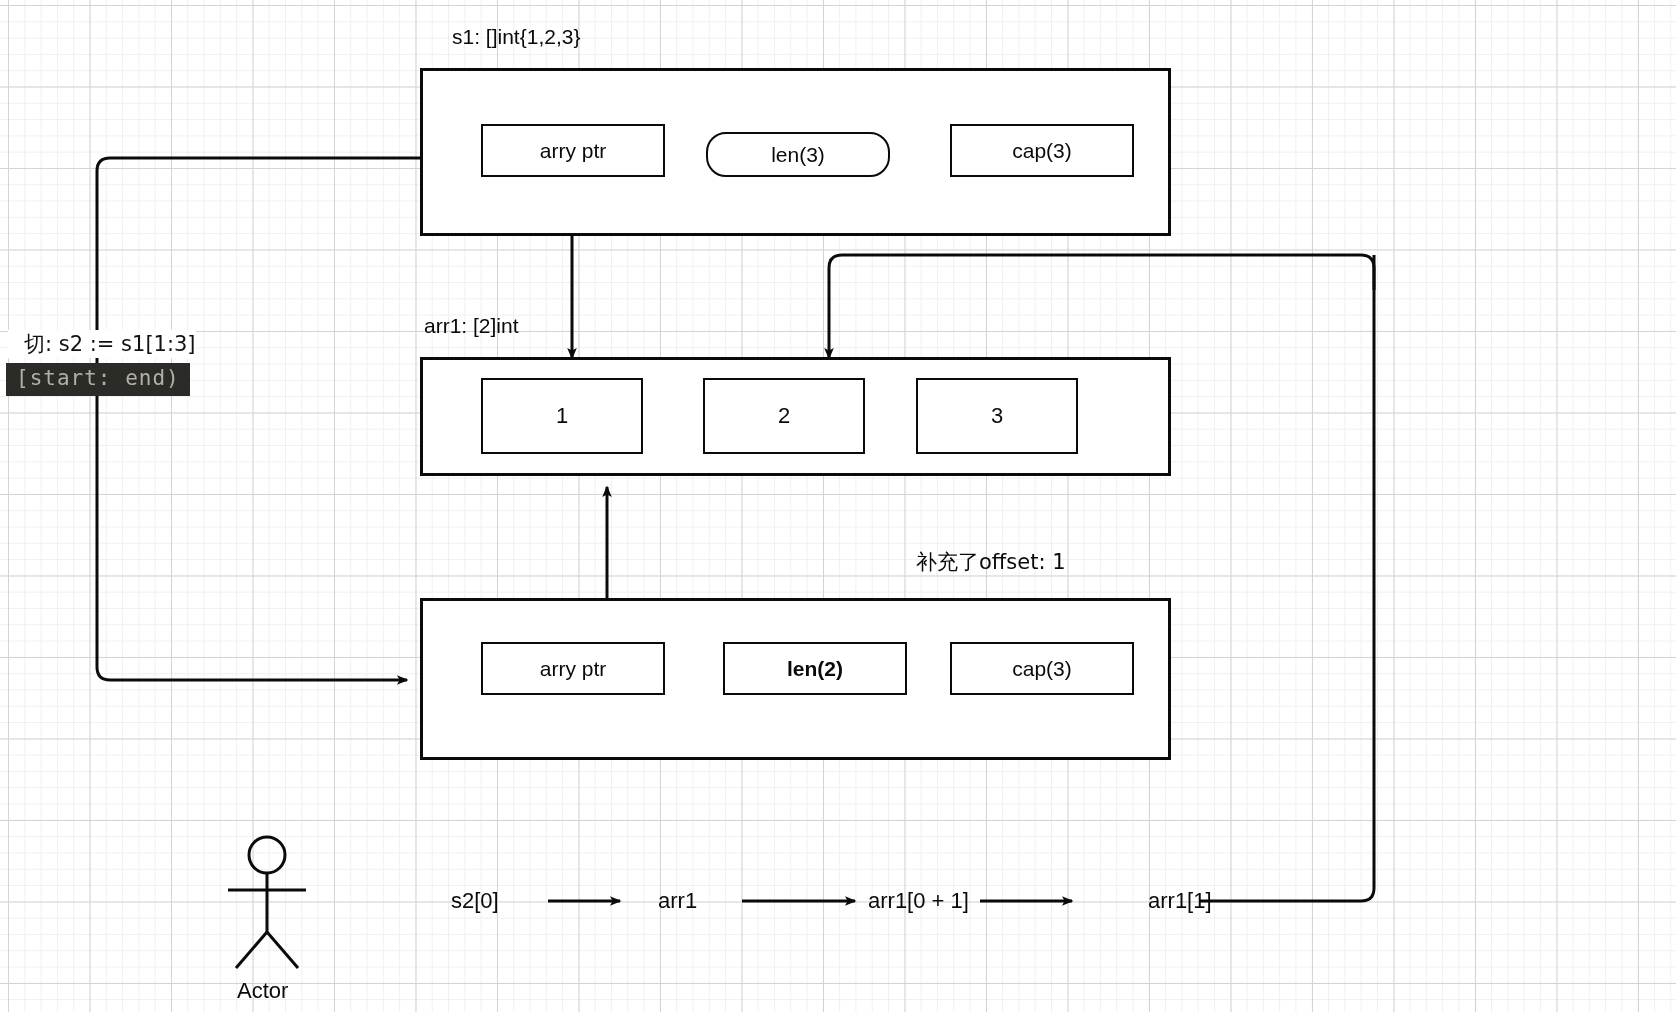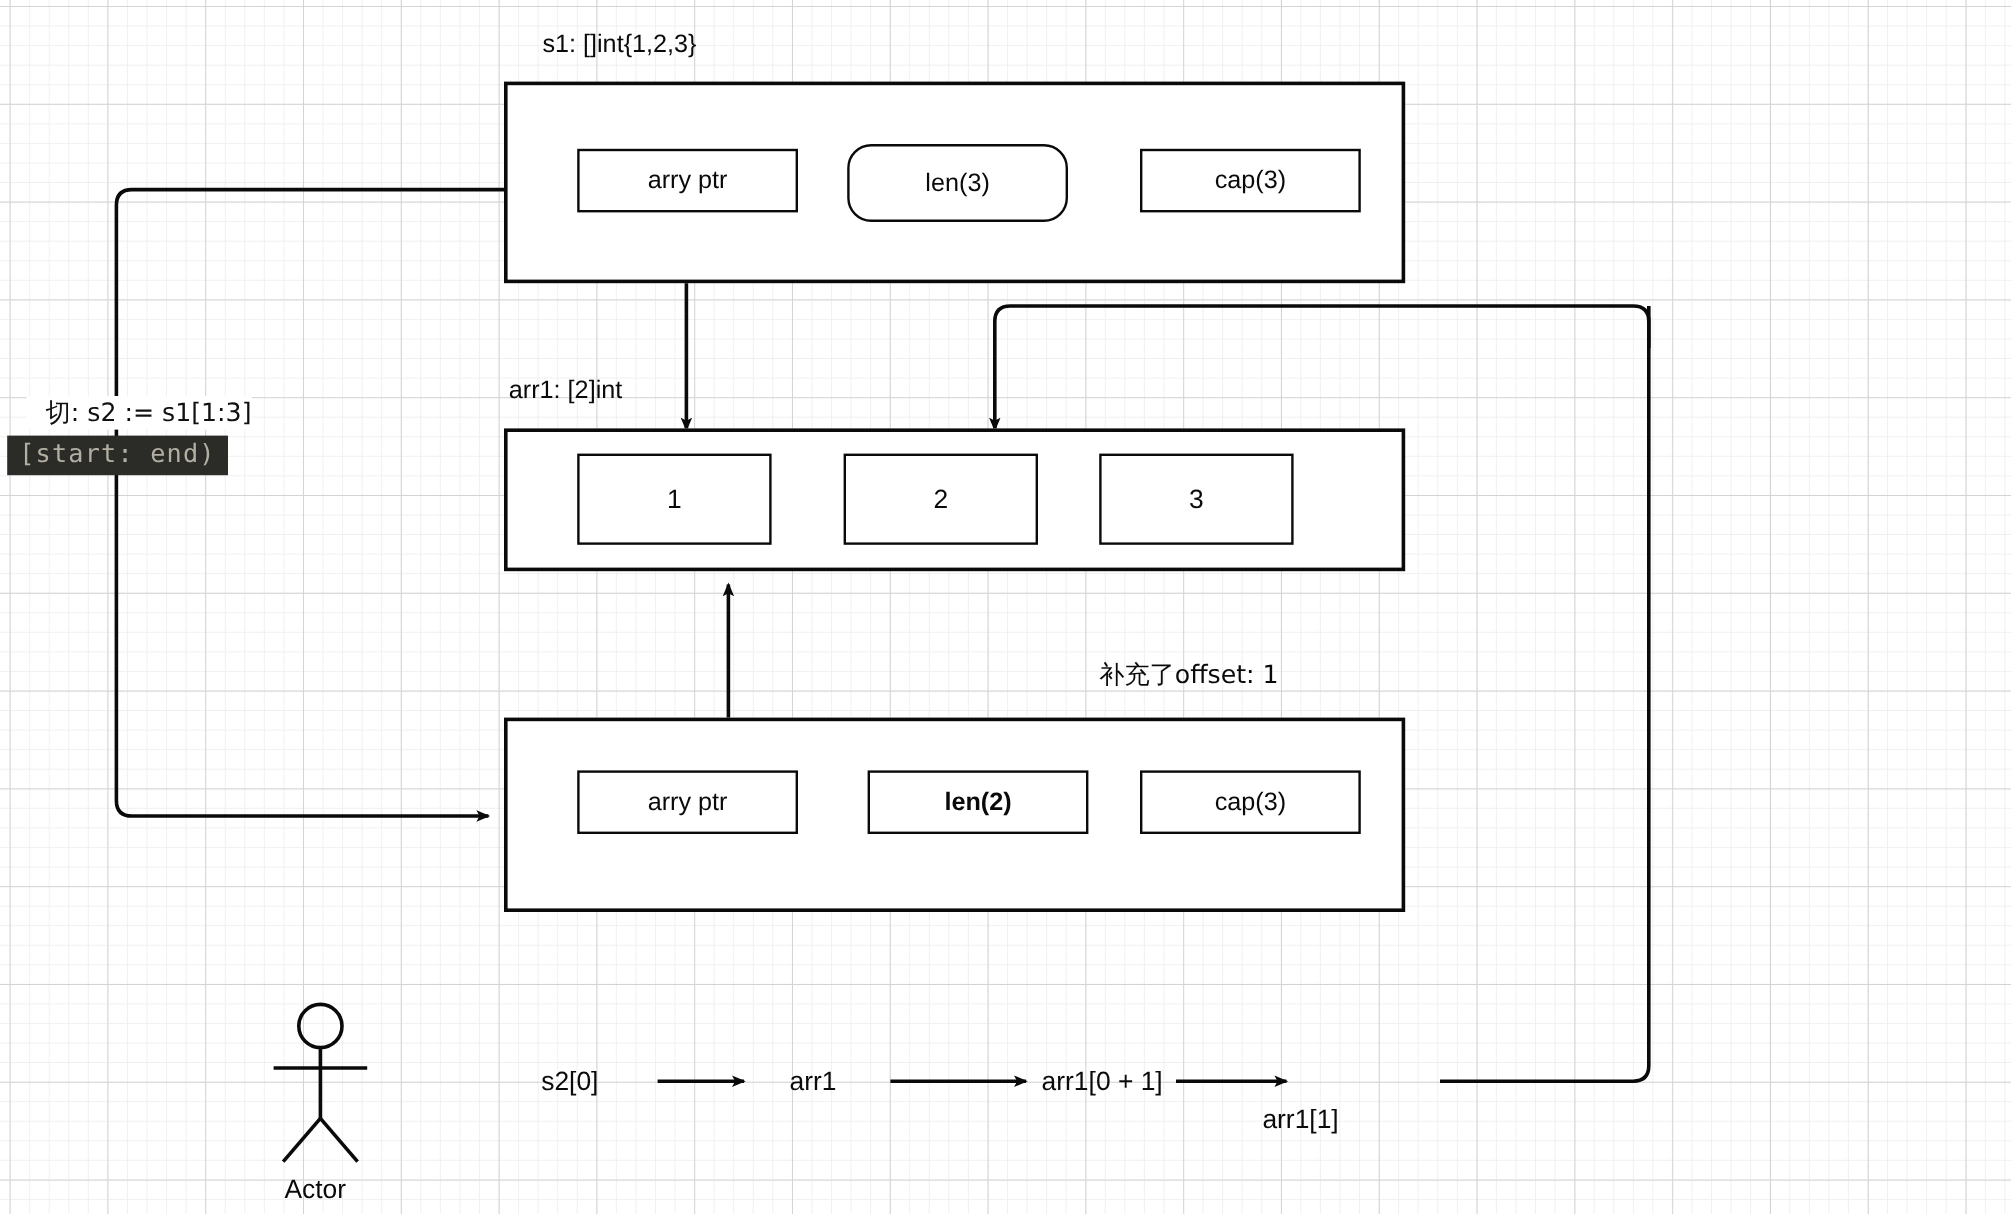--- a/index.html
+++ b/index.html
@@ -136,28 +136,28 @@
     </g>
   </svg>
 
   <div class="caption" style="left:452px; top:25px;">s1: []int{1,2,3}</div>
 
   <div class="outer-box" style="left:420px; top:68px; width:751px; height:168px;"></div>
 
   <div class="field-box" style="left:481px; top:124px; width:184px; height:53px;">
     <span>arry ptr</span>
   </div>
-  <div class="field-box" style="left:706px; top:120px; width:184px; height:65px;border-radius:20px;">
+  <div class="field-box" style="left:706px; top:132px; width:184px; height:45px;border-radius:20px;">
     <span>len(3)</span>
   </div>
   <div class="field-box" style="left:950px; top:124px; width:184px; height:53px;">
     <span>cap(3)</span>
   </div>
 
-  <div class="note-line cjk" style="left:22px; top:330px;padding-left:16px;">切:  s2 := s1[1:3]</div>
+  <div class="note-line cjk" style="left:8px; top:330px;padding-left:16px;">切:  s2 := s1[1:3]</div>
   <div class="code-chip" style="left:6px; top:363px;">[start: end)</div>
 
   <div class="caption" style="left:424px; top:314px;">arr1: [2]int</div>
 
   <div class="outer-box" style="left:420px; top:357px; width:751px; height:119px;"></div>
 
   <div class="cell-box" style="left:481px; top:378px; width:162px; height:76px;">
     <span>1</span>
   </div>
   <div class="cell-box" style="left:703px; top:378px; width:162px; height:76px;">
@@ -178,17 +178,17 @@
     <span>len(2)</span>
   </div>
   <div class="field-box" style="left:950px; top:642px; width:184px; height:53px;">
     <span>cap(3)</span>
   </div>
 
 
   <div class="flow-label" style="left:451px; top:888px;">s2[0]</div>
   <div class="flow-label" style="left:658px; top:888px;">arr1</div>
   <div class="flow-label" style="left:868px; top:888px;">arr1[0 + 1]</div>
-  <div class="flow-label" style="left:1052px; top:888px;margin-top:32px;">arr1[1]</div>
+  <div class="flow-label" style="left:1148px; top:888px;">arr1[1]</div>
 
   <div class="actor-label" style="left:237px; top:978px;">Actor</div>
 
 </div>
 
 </body></html>

